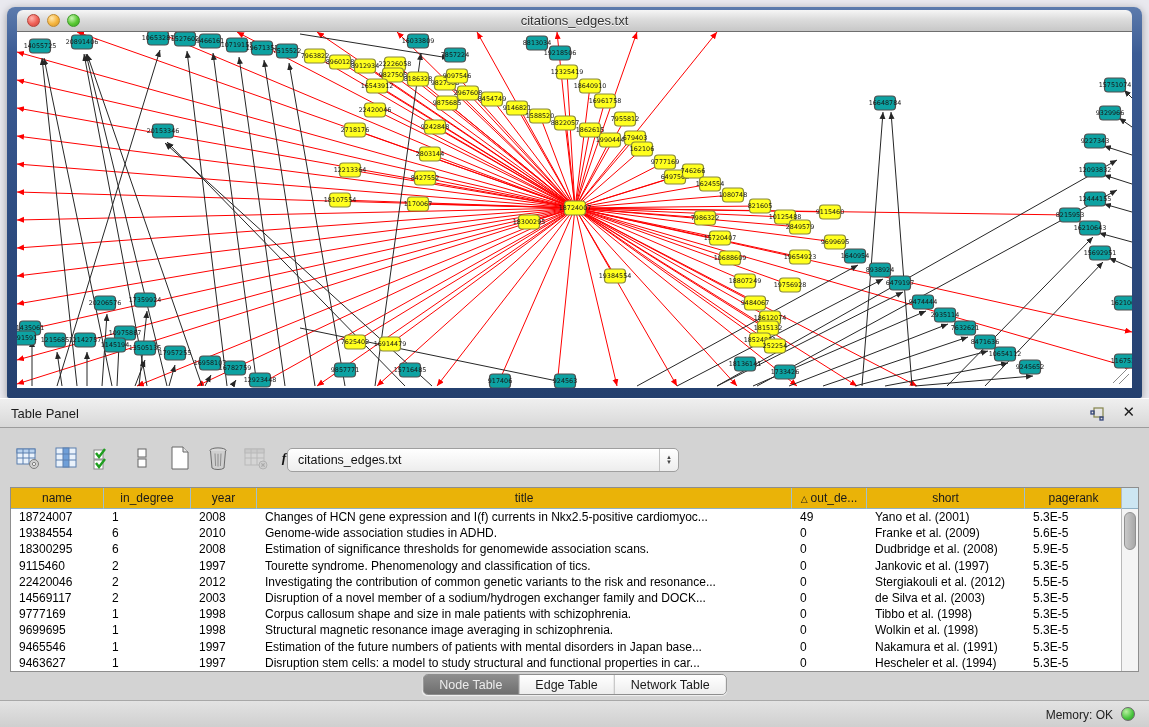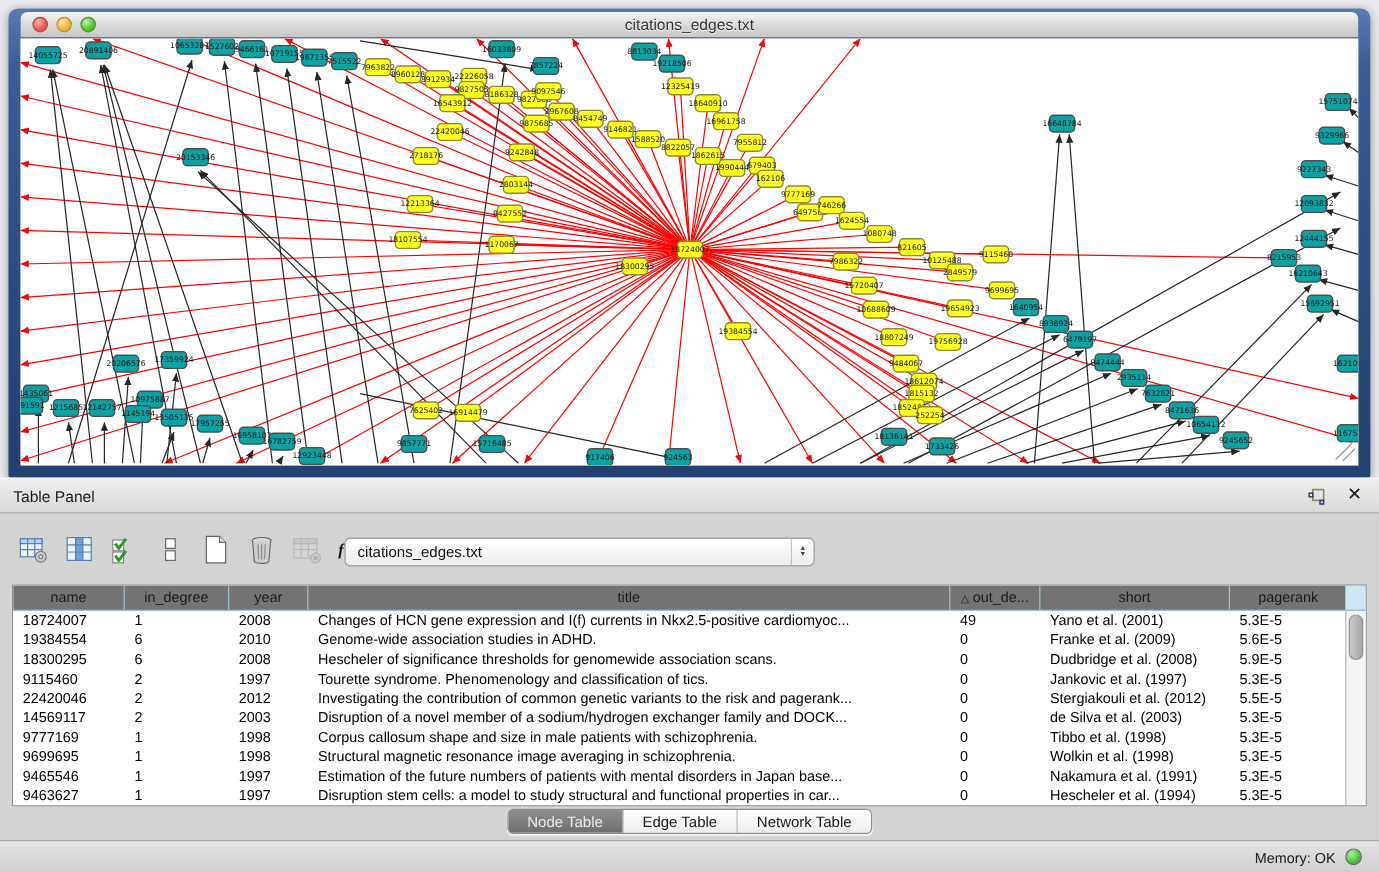--- a/index.html
+++ b/index.html
@@ -39,21 +39,21 @@
   .tbtn.disabled { opacity:.45; }
   .table-select { position:absolute; left:287px; top:20px; width:392px; height:24px;
     background:linear-gradient(180deg,#ffffff,#ededed); border:1px solid #9f9f9f; border-radius:5px;
     font-size:12.5px; color:#111; line-height:22px; padding-left:10px; position:absolute; }
   .table-select .stepper { position:absolute; right:0; top:0; width:19px; height:22px;
     border-left:1px solid #c2c2c2; display:flex; flex-direction:column; align-items:center; justify-content:center;
     font-size:6px; color:#444; line-height:5px; }
 
   .data-table { position:absolute; left:10px; top:59px; width:1129px; height:185px;
     background:#fff; border:1px solid #8e8e8e; overflow:hidden; }
-  .hdr-row { display:flex; height:21px; background:#737373; border-bottom:1px solid #8fb0c4; }
+  .hdr-row { display:flex; height:21px; background:#eab308; border-bottom:1px solid #8fb0c4; }
   .hdr-cell { height:21px; font-size:12px; color:#1b1b1b; text-align:center; line-height:20px;
     border-right:1px solid #9dbfd2; overflow:hidden; white-space:nowrap; flex:0 0 auto; }
   .hdr-cell .sortmark { font-size:9px; margin-right:3px; }
   .tbl-row { display:flex; height:16.2px; background:#fff; }
   .tbl-cell { font-size:12px; color:#000; line-height:16px; padding-left:8px;
     overflow:hidden; white-space:nowrap; flex:0 0 auto; }
   .vscroll { position:absolute; right:0; top:0; width:17px; height:100%;
     background:#f4f4f4; border-left:1px solid #b9b9b9; }
   .vscroll .corner { height:21px; background:#cde6f2; border-bottom:1px solid #8fb0c4; }
   .vscroll .thumb { margin:3px 2px 0 2px; height:38px; border-radius:6px;
@@ -796,39 +796,39 @@
           <div class="tbl-cell" style="width:66px">2010</div>
           <div class="tbl-cell" style="width:535px">Genome-wide association studies in ADHD.</div>
           <div class="tbl-cell" style="width:75px">0</div>
           <div class="tbl-cell" style="width:158px">Franke et al. (2009)</div>
           <div class="tbl-cell" style="width:98px">5.6E-5</div>
         </div>
         <div class="tbl-row">
           <div class="tbl-cell" style="width:93px">18300295</div>
           <div class="tbl-cell" style="width:87px">6</div>
           <div class="tbl-cell" style="width:66px">2008</div>
-          <div class="tbl-cell" style="width:535px">Hescheler of significance thresholds for genomewide association scans.</div>
+          <div class="tbl-cell" style="width:535px">Estimation of significance thresholds for genomewide association scans.</div>
           <div class="tbl-cell" style="width:75px">0</div>
           <div class="tbl-cell" style="width:158px">Dudbridge et al. (2008)</div>
           <div class="tbl-cell" style="width:98px">5.9E-5</div>
         </div>
         <div class="tbl-row">
           <div class="tbl-cell" style="width:93px">9115460</div>
           <div class="tbl-cell" style="width:87px">2</div>
           <div class="tbl-cell" style="width:66px">1997</div>
           <div class="tbl-cell" style="width:535px">Tourette syndrome. Phenomenology and classification of tics.</div>
           <div class="tbl-cell" style="width:75px">0</div>
           <div class="tbl-cell" style="width:158px">Jankovic et al. (1997)</div>
           <div class="tbl-cell" style="width:98px">5.3E-5</div>
         </div>
         <div class="tbl-row">
           <div class="tbl-cell" style="width:93px">22420046</div>
           <div class="tbl-cell" style="width:87px">2</div>
           <div class="tbl-cell" style="width:66px">2012</div>
-          <div class="tbl-cell" style="width:535px">Investigating the contribution of common genetic variants to the risk and pagerank...</div>
+          <div class="tbl-cell" style="width:535px">Investigating the contribution of common genetic variants to the risk and resonance...</div>
           <div class="tbl-cell" style="width:75px">0</div>
           <div class="tbl-cell" style="width:158px">Stergiakouli et al. (2012)</div>
           <div class="tbl-cell" style="width:98px">5.5E-5</div>
         </div>
         <div class="tbl-row">
           <div class="tbl-cell" style="width:93px">14569117</div>
           <div class="tbl-cell" style="width:87px">2</div>
           <div class="tbl-cell" style="width:66px">2003</div>
           <div class="tbl-cell" style="width:535px">Disruption of a novel member of a sodium/hydrogen exchanger family and DOCK...</div>
           <div class="tbl-cell" style="width:75px">0</div>

